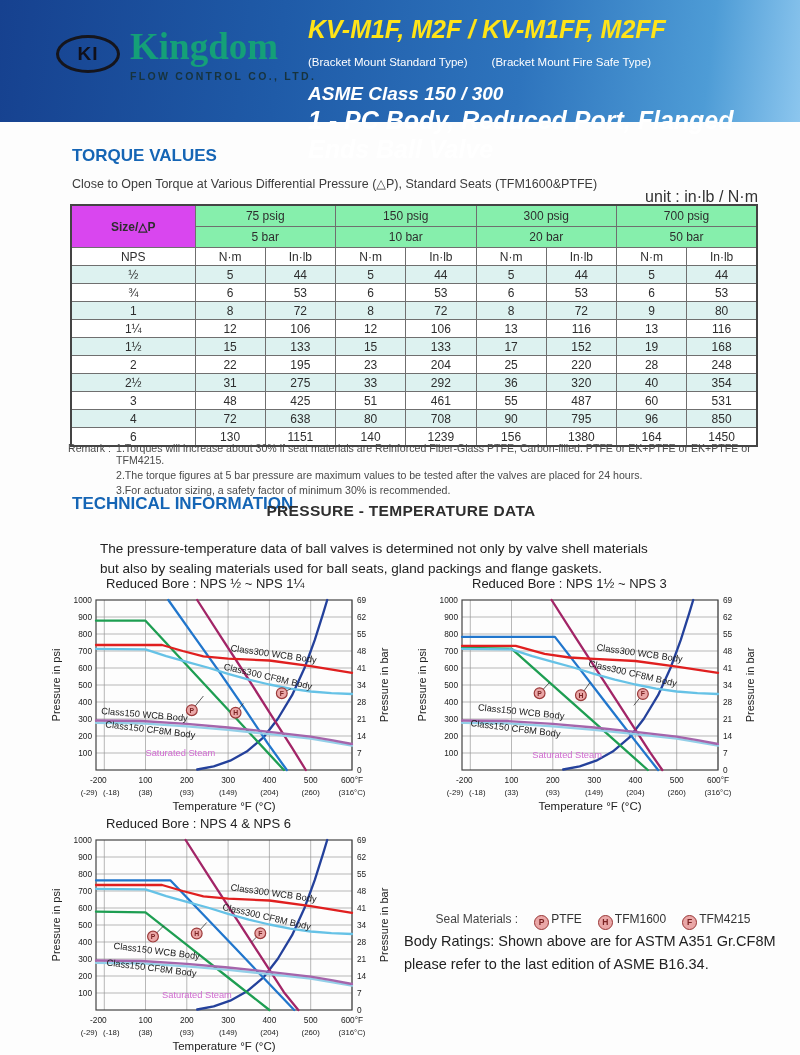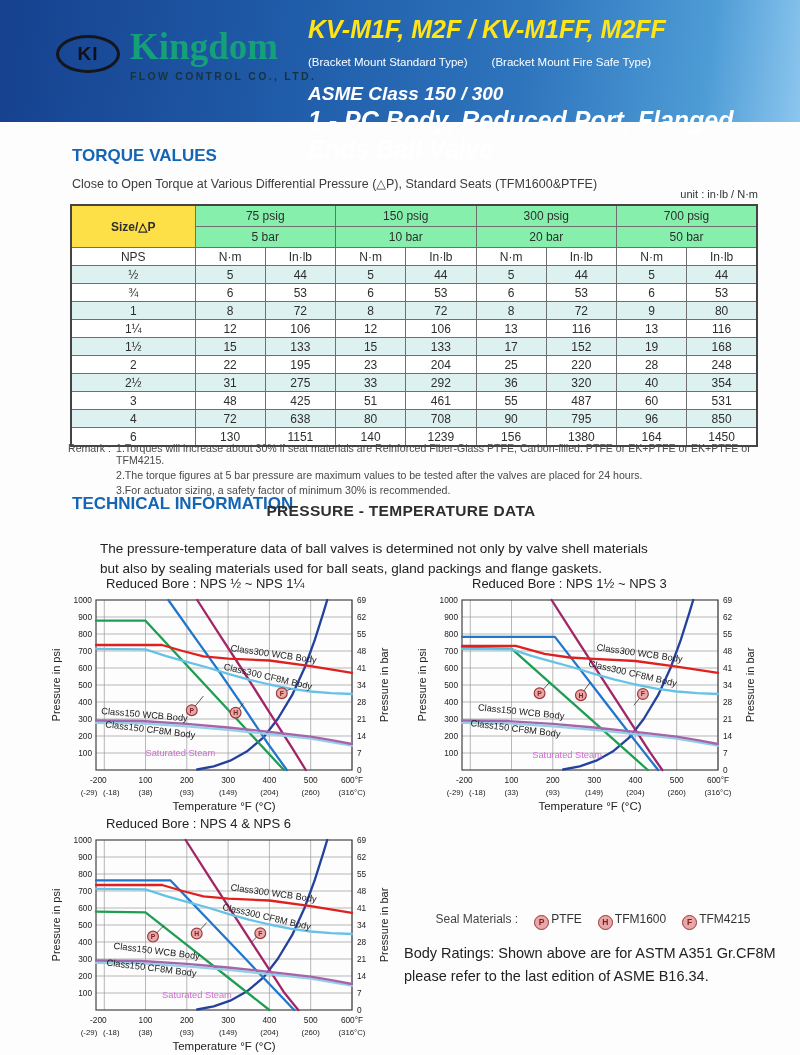--- a/index.html
+++ b/index.html
@@ -16,27 +16,27 @@
   .title-block{position:absolute;left:308px;top:15px;color:#fff;}
   .model{color:#ffe417;font-size:25px;font-weight:bold;font-style:italic;}
   .subtypes{font-size:11.5px;margin-top:12px;display:flex;gap:24px;}
   .asme{font-size:19px;font-weight:bold;font-style:italic;margin-top:15px;}
   .desc{font-size:25px;font-weight:bold;font-style:italic;margin-top:1px;}
 
   
   .sec-title{position:absolute;left:72px;color:#1565b5;font-size:17px;font-weight:bold;}
   #torque-title{top:146px;}
   .torque-sub{position:absolute;left:72px;top:176px;font-size:12.5px;color:#3c3c3c;}
-  .unit-note{position:absolute;left:70px;top:188px;width:688px;text-align:right;font-size:11px;color:#333;}
+  .unit-note{position:absolute;left:70px;top:188px;width:688px;text-align:right;font-size:16px;color:#333;}
 
   
   .torque-table{position:absolute;left:70px;top:204px;width:688px;border-collapse:collapse;font-size:12px;color:#2e2e2e;table-layout:fixed;border:2px solid #444;}
   .torque-table th,.torque-table td{border:1px solid #6f6f6f;padding:0;text-align:center;font-weight:normal;height:17px;}
   .torque-table thead th{background:#86efac;height:20px;}
-  .torque-table .corner{font-weight:bold;background:#fde047;}
+  .torque-table .corner{font-weight:bold;background:#d946ef;}
   .torque-table tbody tr:nth-child(even) td{background:#ddf2f0;}
   .torque-table tbody tr:nth-child(odd) td{background:#fff;}
 
   .remark{position:absolute;left:68px;top:442px;width:712px;font-size:10.6px;color:#4a4a4a;}
   .remark-label{position:absolute;left:0;top:0;}
   .remark-lines{margin-left:48px;}
   .remark-lines div{margin-bottom:3px;}
 
   #tech-title{top:494px;}
   .tech-sub{position:absolute;left:72px;top:502px;width:658px;text-align:center;font-size:15.5px;font-weight:bold;color:#2e2e2e;letter-spacing:.3px;}
@@ -45,21 +45,21 @@
   
   .chart{position:absolute;width:352px;}
   #chart1{left:50px;top:576px;}
   #chart2{left:416px;top:576px;}
   #chart3{left:50px;top:816px;}
   .chart-title{margin-left:56px;font-size:13px;color:#222;margin-bottom:1px;}
   svg{font-family:"Liberation Sans",sans-serif;}
 
   
   .notes{position:absolute;left:404px;top:912px;width:378px;color:#222;}
-  .seal-line{font-size:12px;color:#444;text-align:center;margin-bottom:12px;}
+  .seal-line{font-size:12px;color:#444;text-align:center;margin-bottom:0;}
   .seal-item{margin-left:16px;color:#333;}
   .seal-dot{display:inline-block;width:13px;height:13px;border-radius:50%;background:#eaa7a7;border:1px solid #993636;color:#7b2222;
     font-size:8.5px;font-weight:bold;text-align:center;line-height:13px;vertical-align:-2px;margin-right:2px;}
   .body-ratings{font-size:14.5px;line-height:1.62;}
 </style>
 </head>
 <body>
 
 <div class="page">
 

